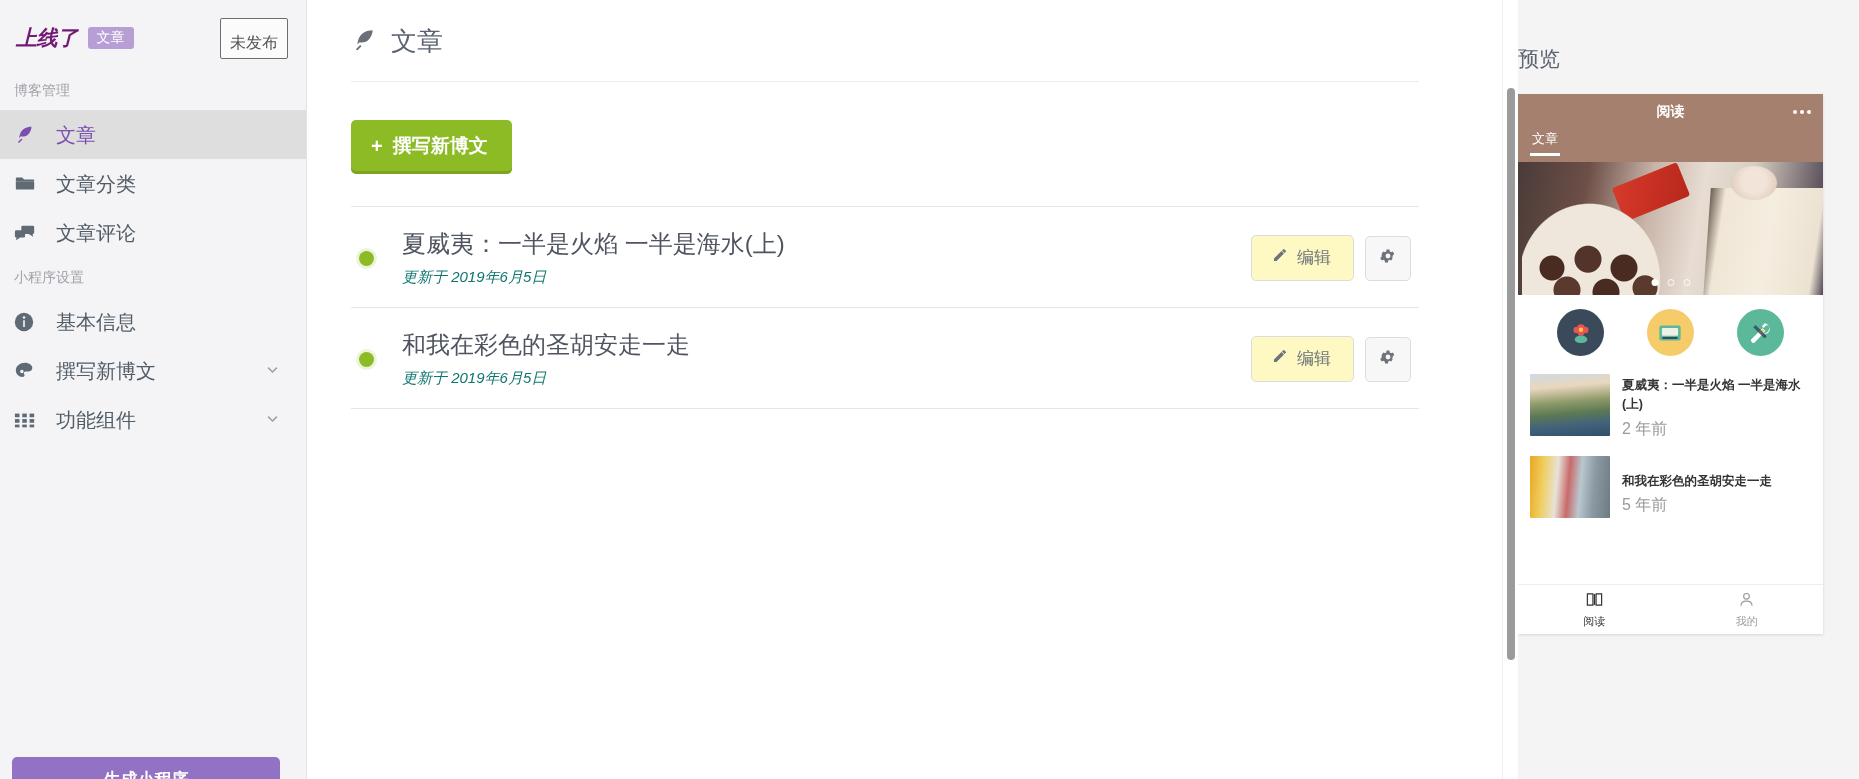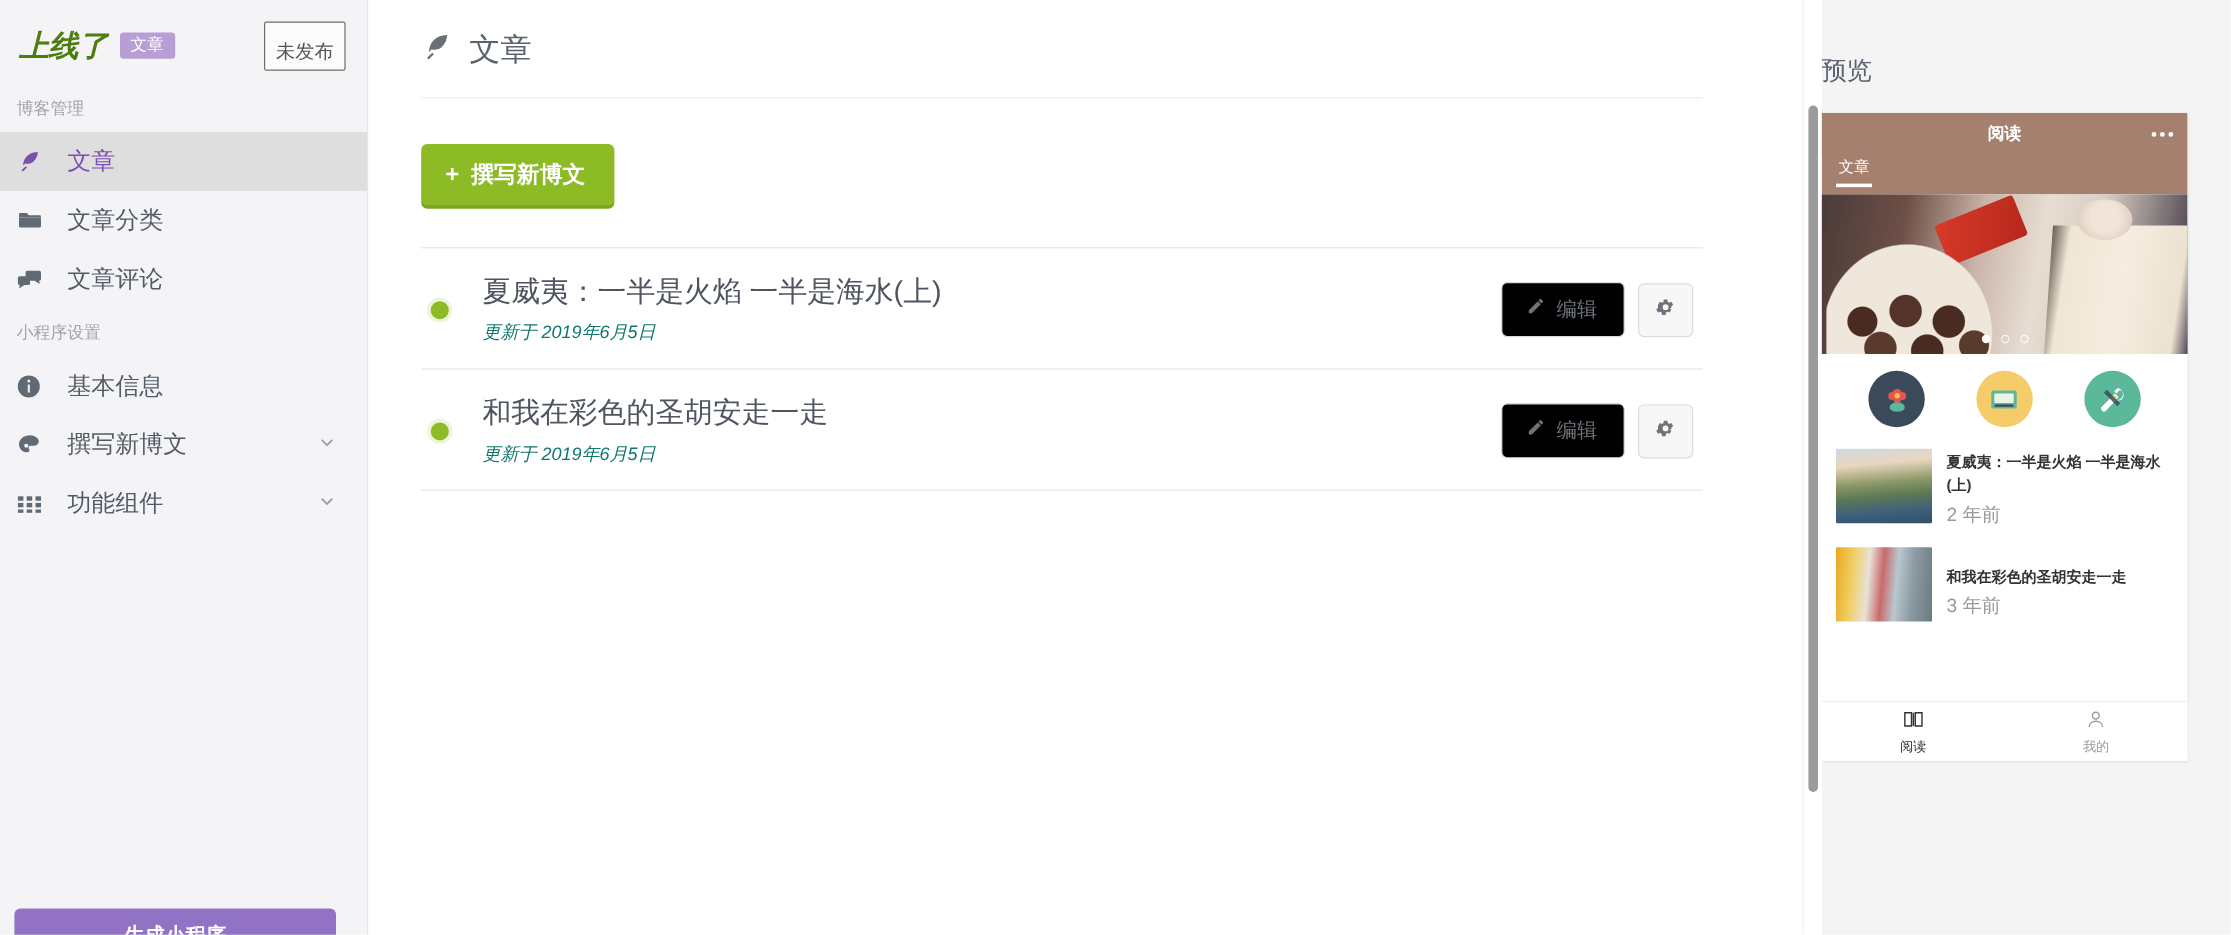--- a/index.html
+++ b/index.html
@@ -19,22 +19,22 @@
     position: relative;
     flex: 0 0 307px;
   }
   .brand-row {
     display: flex; align-items: center;
     padding: 20px 18px 14px 16px;
     height: 70px;
   }
   .brand-logo {
     font-family: "DejaVu Sans", sans-serif;
-    font-size: 25px; font-weight: bold; font-style: italic;
-    color: #4d7c0f; letter-spacing: -0.5px;
+    font-size: 21px; font-weight: bold; font-style: italic;
+    color: #701a75; letter-spacing: -0.5px;
     white-space: nowrap;
   }
   .brand-tag {
     margin-left: 10px;
     background: #b79ed4; color: #ffffff;
     font-size: 14px; padding: 3px 9px 4px 9px;
     border-radius: 3px; line-height: 1.1;
   }
   .publish-state {
     margin-left: auto;
@@ -121,21 +121,21 @@
   .post-title {
     font-size: 24px; color: #4f5560; line-height: 1.25;
     margin-bottom: 9px;
   }
   .post-date {
     font-size: 15px; color: #0f766e; font-style: italic;
   }
   .post-actions { display: flex; align-items: center; gap: 11px; margin-right: 8px;}
   .btn-edit {
     display: inline-flex; align-items: center; gap: 9px;
-    border: 1px solid #dcdcdc; background: #000000;
+    border: 1px solid #dcdcdc; background: #fef9c3;
     border-radius: 5px; color: #6e737b; font-size: 17px;
     padding: 10px 22px 11px 20px; cursor: pointer;
   }
   .btn-gear {
     border: 1px solid #dcdcdc; background: #f7f7f7;
     border-radius: 5px; color: #6e737b;
     width: 46px; height: 45px; cursor: pointer;
     display: flex; align-items: center; justify-content: center;
   }
 
@@ -486,21 +486,21 @@
           <div class="pthumb sea"></div>
           <div class="ptext">
             <div class="ptitle">夏威夷：一半是火焰 一半是海水(上)</div>
             <div class="ptime">2 年前</div>
           </div>
         </div>
         <div class="prow second">
           <div class="pthumb street"></div>
           <div class="ptext">
             <div class="ptitle">和我在彩色的圣胡安走一走</div>
-            <div class="ptime">3 年前</div>
+            <div class="ptime">5 年前</div>
           </div>
         </div>
       </div>
 
       <div class="tabbar">
         <div class="tabitem active">
           <span>
             <svg width="19" height="19" viewBox="0 0 24 24" fill="none" stroke="currentColor" stroke-width="1.5">
               <path d="M3 5h7v14H3zM14 5h7v14h-7zM12 5v14"></path>
             </svg>

